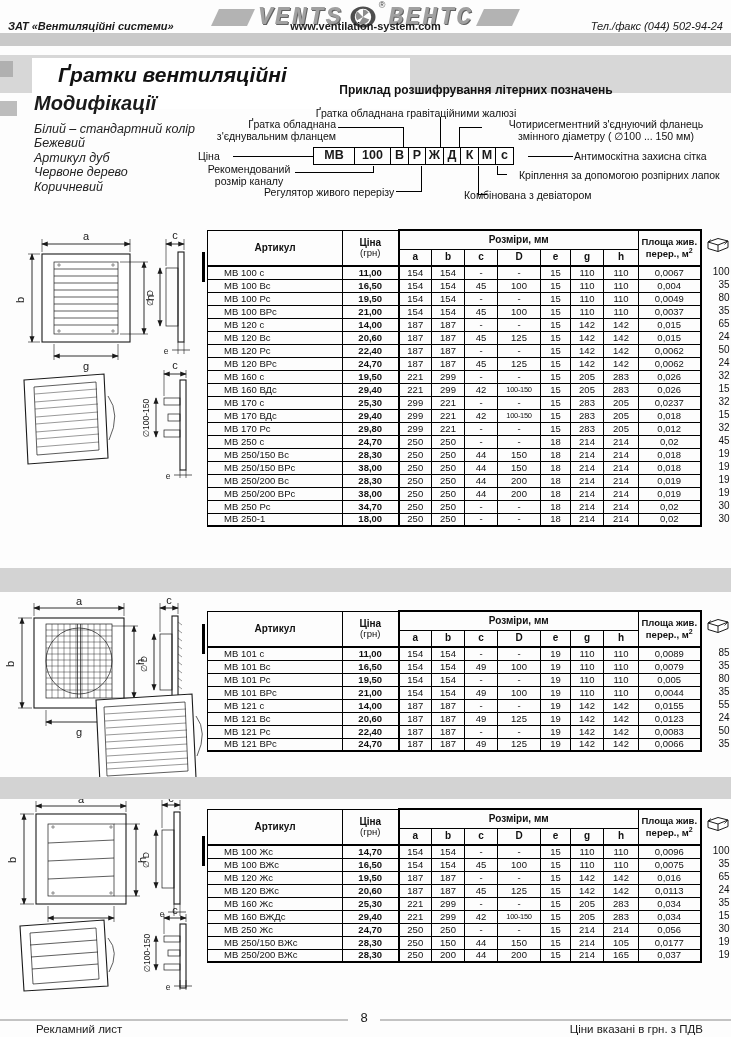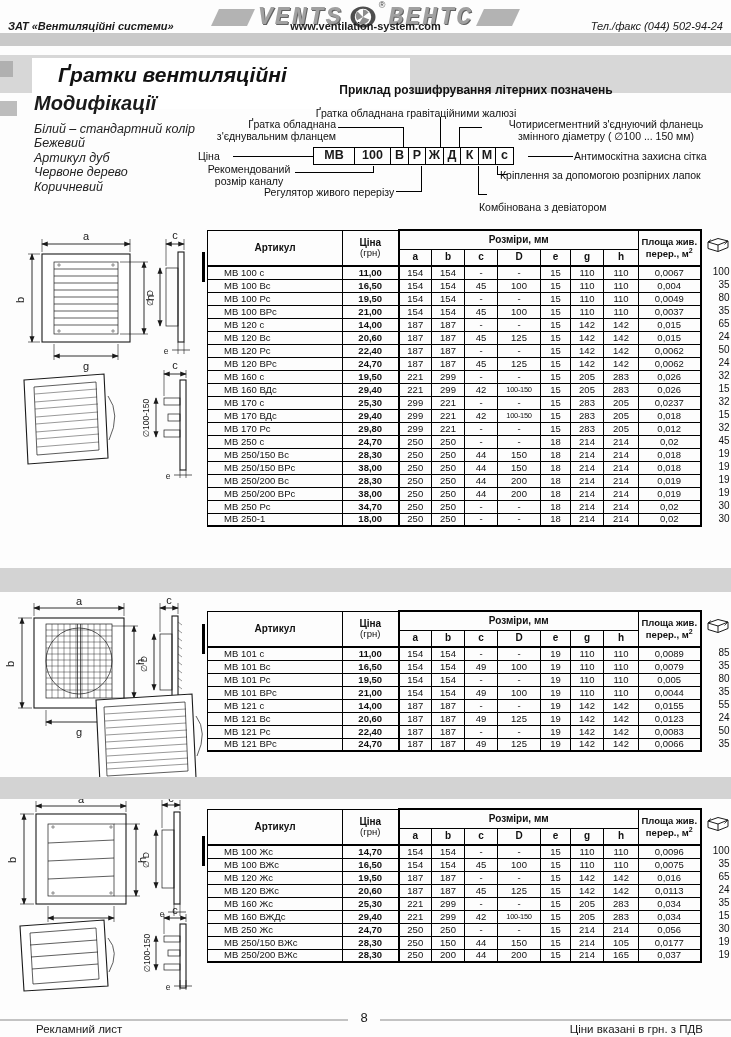--- a/index.html
+++ b/index.html
@@ -26,22 +26,22 @@
   
   .lg{position:absolute;font-size:10.5px;line-height:12.3px;color:#111;white-space:nowrap;}
   .lg-title{left:280px;top:84px;width:392px;text-align:center;font-weight:bold;font-size:12px;white-space:normal;}
   .lg-gravity{left:300px;top:107px;width:232px;text-align:center;}
   .lg-flange{left:198px;top:118px;width:138px;text-align:right;}
   .lg-four{left:483px;top:118px;width:246px;text-align:center;}
   .lg-series{left:198px;top:150px;}
   .lg-size{left:203px;top:163px;width:92px;text-align:center;}
   .lg-regulator{left:264px;top:186px;}
   .lg-mosquito{left:574px;top:150px;}
-  .lg-clamps{left:500px;top:169px;text-align:center;}
-  .lg-deviator{left:479px;top:189px;margin-top:12px;}
+  .lg-clamps{left:519px;top:169px;text-align:center;}
+  .lg-deviator{left:464px;top:189px;}
   #code-row{position:absolute;left:313px;top:147px;height:18px;display:flex;}
   .codebox{display:inline-block;box-sizing:border-box;border:1.5px solid #000;height:18px;line-height:15px;text-align:center;font-weight:bold;font-size:12.5px;background:#fff;}
   .cb-mv{width:42px;}.cb-100{width:38px;}.cb-l{width:19px;}
   .cl{position:absolute;background:#000;}
   
   .sep{background:#d3d3d3;}
   .wall{background:#000;width:3px;height:30px;left:202px;}
   
   .tblwrap{position:absolute;}
   .ptable{border-collapse:collapse;table-layout:fixed;font-size:9.5px;color:#111;}

